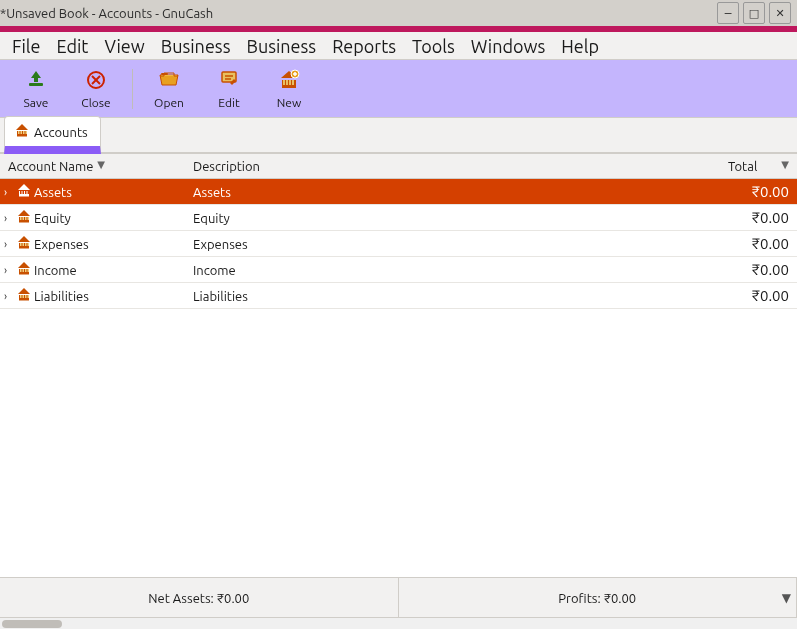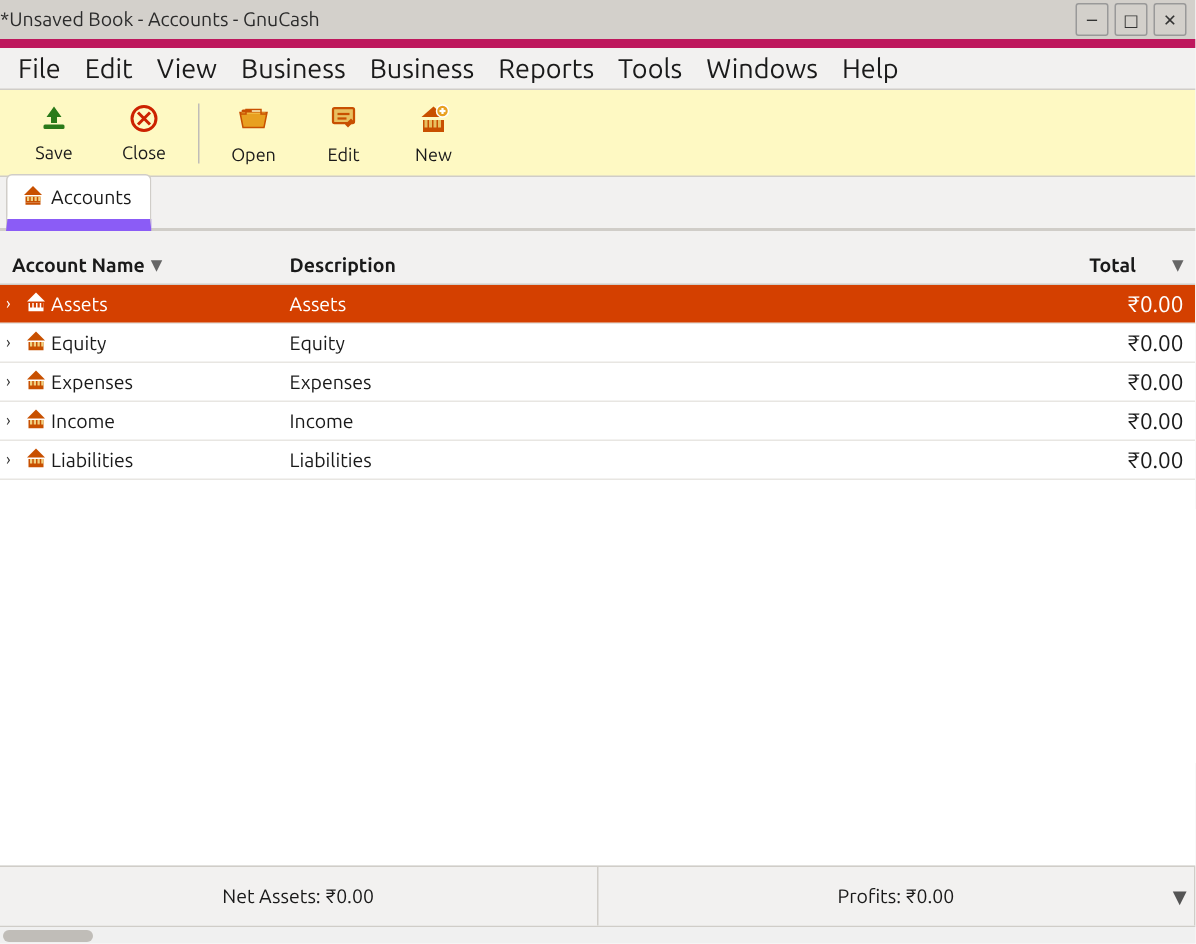--- a/index.html
+++ b/index.html
@@ -65,21 +65,21 @@
     .menu-item {
       padding: 3px 8px;
       cursor: pointer;
       border-radius: 3px;
       color: #1a1a1a;
       font-size: 18px;
     }
 
     
     #toolbar {
-      background: #fef9c3;
+      background: #c4b5fd;
       height: 58px;
       display: flex;
       align-items: center;
       padding: 4px 8px;
       border-bottom: 1px solid #d0cdc8;
       gap: 4px;
       flex-shrink: 0;
     }
     .toolbar-btn {
       display: flex;
@@ -161,27 +161,25 @@
       flex: 1;
     }
     .col-total {
       width: 150px;
       flex-shrink: 0;
       text-align: right;
     }
     .th {
       padding: 5px 8px;
       font-size: 13px;
-      font-weight: 700;
-      color: #1a1a1a;
-      display: flex;
-      align-items: center;
+      font-weight: 400;
+      color: #1a1a1a;
+      display: flex;
       gap: 4px;
       cursor: pointer;
-      margin-top: 11px;
     }
     .th-total {
       justify-content: flex-end;
       gap: 24px;
     }
     .sort-arrow {
       font-size: 10px;
       color: #666;
     }
 

